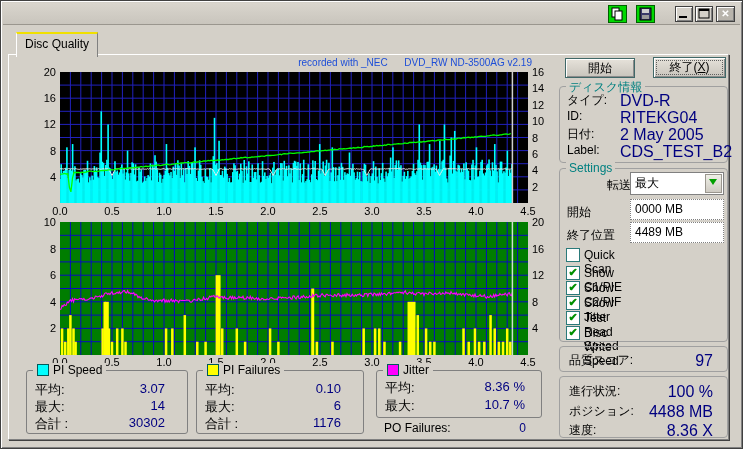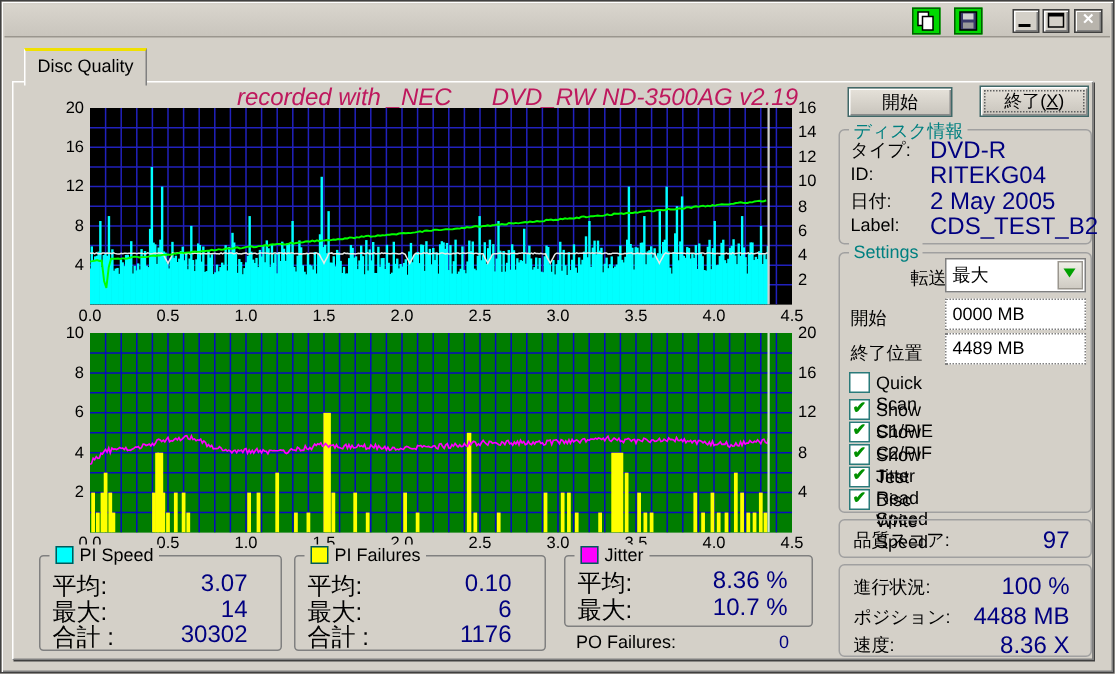--- a/index.html
+++ b/index.html
@@ -5,32 +5,32 @@
   html,body{margin:0;padding:0;}
   body{width:743px;height:449px;position:relative;font-family:"Liberation Sans",sans-serif;background:#d4d0c8;overflow:hidden;}
   .win-frame{position:absolute;inset:0;border:1px solid #404040;box-shadow:inset 1px 1px 0 #ffffff, inset -1px -1px 0 #808080, inset 2px 2px 0 #d4d0c8, inset -2px -2px 0 #d4d0c8;}
   .titlebar{position:absolute;left:3px;top:3px;right:3px;height:21px;background:linear-gradient(#d9d5cd,#c9c5bd);border-bottom:1px solid #9a968e;}
   .title-text{position:absolute;left:6px;top:3px;font-size:13px;font-weight:bold;color:#000;white-space:pre;}
   .tb-icon{position:absolute;top:2px;width:19px;height:18px;background:#00d800;border:1px solid #006000;box-sizing:border-box;}
   .tb-btn{position:absolute;top:3px;width:18px;height:16px;background:#d4d0c8;border:1px solid #404040;box-shadow:inset 1px 1px 0 #fff,inset -1px -1px 0 #808080;box-sizing:border-box;font-size:10px;text-align:center;line-height:13px;color:#000;}
   .tb-btn.close{background:#b8b4ac;color:#fff;font-weight:bold;}
   .pagesheet{position:absolute;left:8px;top:54px;width:719px;height:384px;background:#d4d0c8;border:1px solid #808080;border-top-color:#ffffff;border-left-color:#ffffff;box-shadow:1px 1px 0 #404040;}
   .tab{position:absolute;left:16px;top:32px;width:80px;height:23px;background:#d4d0c8;border:1px solid #808080;border-bottom:none;border-left-color:#fff;border-top:2px solid #f0e000;font-size:12px;text-align:center;line-height:21px;color:#000;z-index:3;}
-  .chart-title{position:absolute;left:150px;top:57px;width:382px;text-align:right;font-size:16px;color:#be185d;white-space:pre;font-style:italic;}
+  .chart-title{position:absolute;left:150px;top:57px;width:382px;text-align:right;font-size:10px;color:#1d4ed8;white-space:pre;}
   .plot{position:absolute;background:#000;}
   #plot-top{left:60px;top:72px;width:468px;height:131px;}
   #plot-bottom{left:60px;top:222px;width:468px;height:133px;background:#007d00;}
   .tick{position:absolute;font-size:11px;color:#000;}
   .tick.right{text-align:left;}
   .tick.left{width:30px;text-align:right;}
   .xtick{position:absolute;font-size:11px;color:#000;width:30px;text-align:center;}
   .statbox{position:absolute;border:1px solid #808080;border-radius:3px;}
   .statbox .legend{position:absolute;top:-8px;left:6px;background:#d4d0c8;padding:0 4px;font-size:12px;color:#000;display:flex;align-items:center;gap:4px;}
   .swatch{display:inline-block;width:10px;height:10px;border:1px solid #005a5a;}
-  .srow{position:absolute;left:8px;right:8px;height:14px;font-size:16px;color:#000;}
+  .srow{position:absolute;left:8px;right:8px;height:14px;font-size:13px;color:#000;}
   .srow .val{position:absolute;right:14px;color:#000080;}
   .porow{position:absolute;font-size:12px;color:#000;}
   .porow .val{position:absolute;right:14px;color:#000080;}
   .btn{position:absolute;background:linear-gradient(#e6e2da,#c8c4bc);border:1px solid #406868;box-shadow:inset 1px 1px 0 #ffffff,inset -1px -1px 0 #8a8a8a;font-size:12px;color:#000;text-align:center;}
   .btn .inner{position:absolute;inset:2px;border:1px dotted transparent;line-height:12px;}
   .btn.focused .inner{border-color:#606060;}
   .groupbox{position:absolute;border:1px solid #a0a0a0;border-radius:4px;}
   .groupbox .glabel{position:absolute;top:-8px;left:6px;background:#d4d0c8;padding:0 3px;font-size:12px;color:#008080;}
   .kv-label{position:absolute;font-size:12px;color:#000;}
   .kv-value{position:absolute;font-size:16px;color:#000080;}

